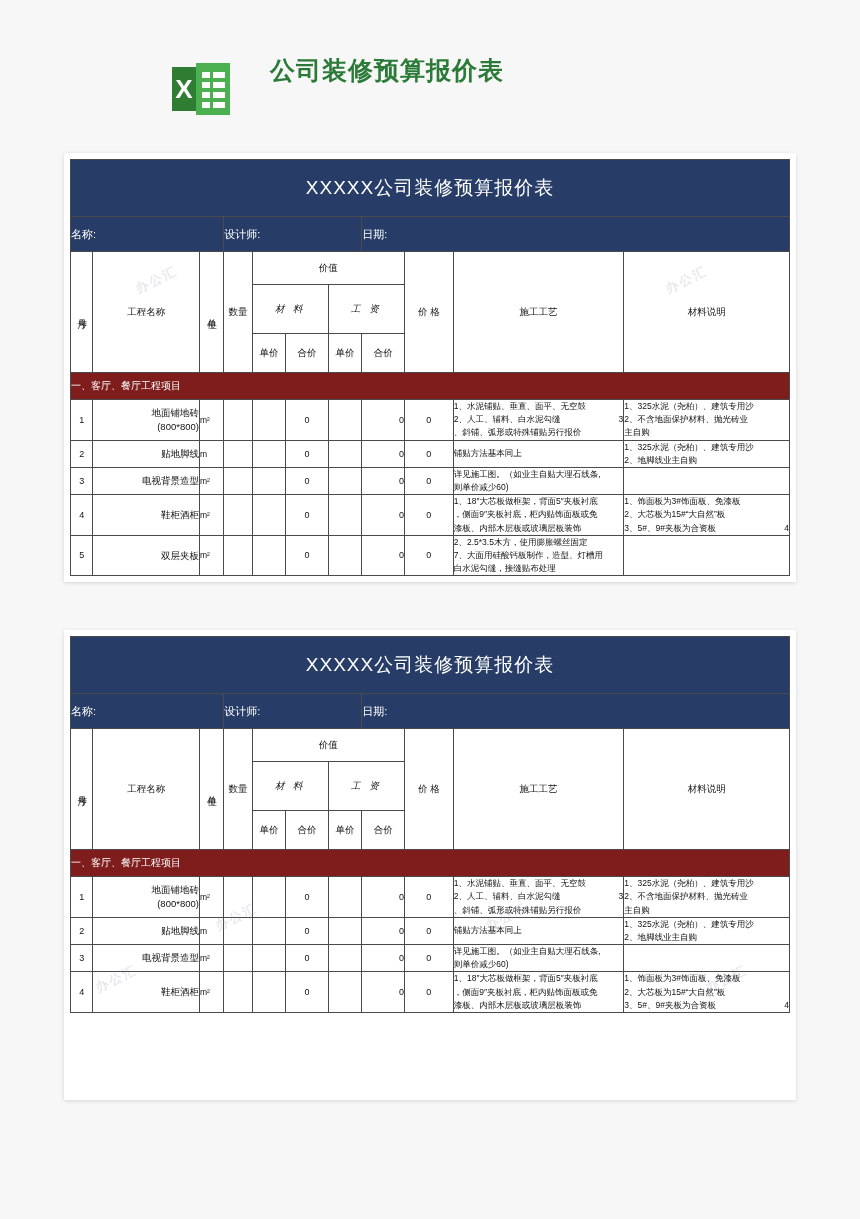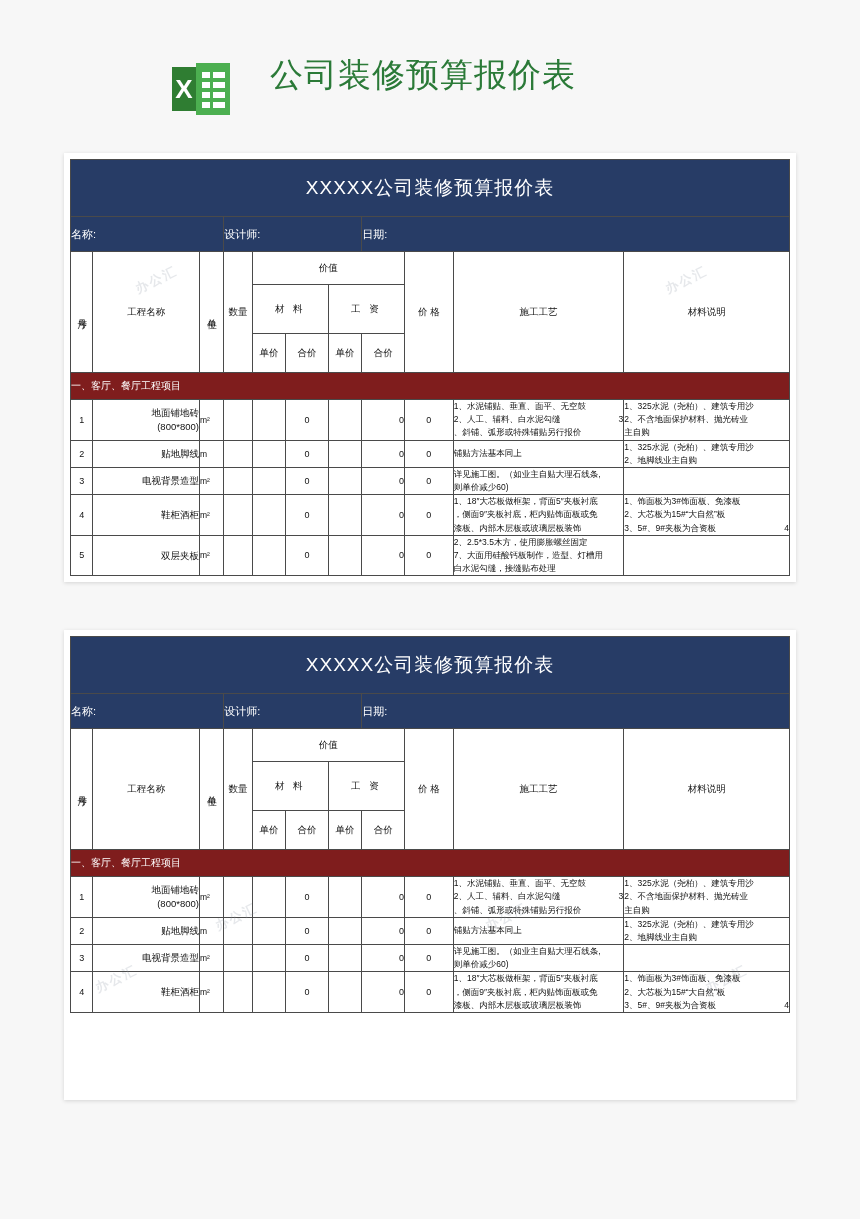--- a/index.html
+++ b/index.html
@@ -28,22 +28,22 @@
     display: block;
     flex: 0 0 auto;
     margin-top: 8px;
   }
   .header-text {
     margin-left: 40px;
     padding-top: 0px;
   }
   .doc-title {
     color: #2b7a38;
-    font-size: 33px;
-    font-weight: normal;
+    font-size: 25px;
+    font-weight: bold;
     letter-spacing: 1px;
     line-height: 1.2;
     white-space: nowrap;
   }
   .doc-subtitle {
     margin-top: 16px;
     color: #333333;
     font-size: 15px;
     font-weight: bold;
     white-space: nowrap;
@@ -120,21 +120,21 @@
     color: #111;
     background: #ffffff;
   }
   .hcell.vert {
     writing-mode: vertical-rl;
     text-orientation: upright;
     letter-spacing: 1px;
     white-space: nowrap;
     padding: 2px 0;
   }
-  .spaced { letter-spacing: 3px; }
+  .spaced { letter-spacing: 3px; font-style: italic; }
   td.idx { text-align: center; font-size: 9px; }
   td.name {
     padding-left: 5px;
     font-size: 9.5px;
     line-height: 1.45;
     text-align: right;
   }
   td.unit { font-size: 8.5px; }
   td.right0 { text-align: right; padding-right: 4px; font-size: 9px; }
   td.ctr0 { text-align: center; font-size: 9px; }

